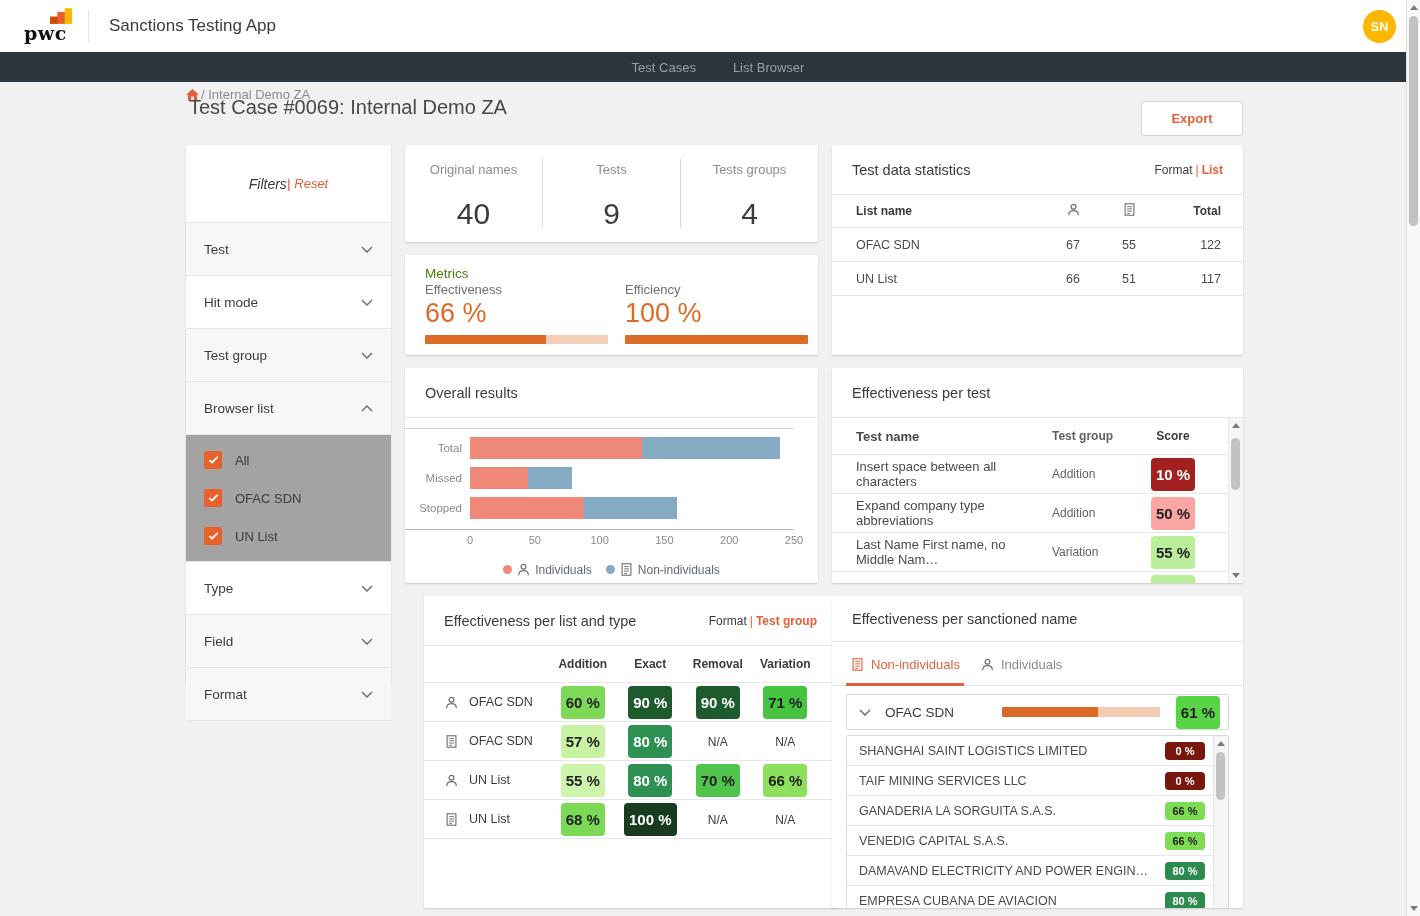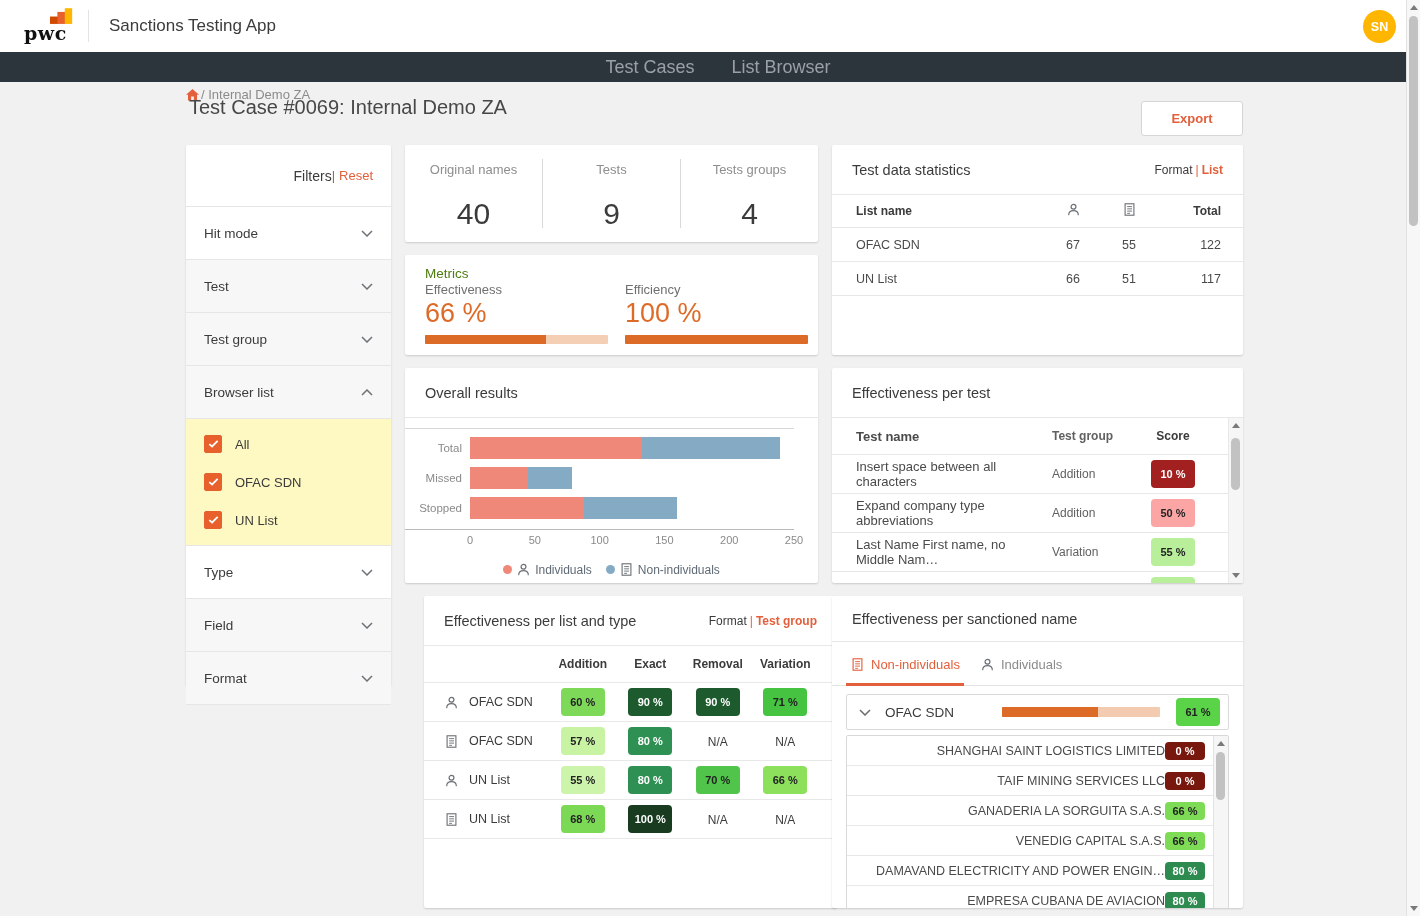--- a/index.html
+++ b/index.html
@@ -11,47 +11,47 @@
   .logo-mark{position:absolute;top:2px;left:28px;line-height:0;}
   .logo-text{position:absolute;left:2px;bottom:2px;font-family:"DejaVu Serif","Liberation Serif",serif;
              font-weight:700;font-size:19px;color:#101010;letter-spacing:.5px;}
   .topbar-divider{width:1px;height:32px;background:#e3e3e3;margin:0 20px 0 14px;}
   .app-title{font-size:17px;color:#3c3c3c;}
   .avatar{position:absolute;right:10px;top:10px;width:33px;height:33px;border-radius:50%;background:#ffb600;
           color:#fff;font-size:12.5px;font-weight:bold;display:flex;align-items:center;justify-content:center;}
   
   .navbar{position:absolute;left:0;top:52px;width:1406px;height:30px;background:#2d353c;}
   .nav-items{height:100%;display:flex;align-items:center;justify-content:center;gap:37px;padding-left:30px;}
-  .nav-item{color:#99a0a7;font-size:18px;cursor:pointer;}
+  .nav-item{color:#99a0a7;font-size:13px;cursor:pointer;}
   
   .breadcrumb{position:absolute;left:186px;top:87px;display:flex;align-items:center;gap:2px;font-size:13px;color:#8b8b8b;}
   .bc-home{color:#e2603c;line-height:0;}
   .page-title{position:absolute;left:189px;top:96px;margin:0;font-size:20px;font-weight:400;color:#474747;}
   .export-btn{position:absolute;left:1141px;top:101px;width:102px;height:35px;background:#fff;
               border:1px solid #d6d6d6;border-radius:3px;color:#e2603c;font-size:13px;font-weight:bold;
               font-family:inherit;cursor:pointer;}
   
   .card{position:absolute;background:#fff;border-radius:2px;box-shadow:0 1px 2px rgba(0,0,0,.16);}
   .card-title-row{display:flex;justify-content:space-between;align-items:center;height:49px;padding:0 20px;
                   border-bottom:1px solid #e7e7e7;}
   .card-title{font-size:14.5px;color:#3b3b3b;}
   .fmt{font-size:12px;color:#3b3b3b;}
   .fmt .pipe{color:#e2603c;margin:0 3px;}
   .fmt b{color:#e2603c;}
   
   .filters{left:186px;top:145px;width:205px;height:541px;}
-  .f-head{display:flex;justify-content:flex-end;align-items:center;height:53px;padding:4px 18px;
-          border-bottom:1px solid #e6e6e6;font-size:14px;}
+  .f-head{display:flex;justify-content:center;align-items:center;height:53px;padding:12px 18px;
+          border-bottom:1px solid #e6e6e6;font-size:14px;font-style:italic;}
   .f-reset{font-size:13px;color:#e2603c;cursor:pointer;}
   .f-reset .pipe{color:#c4543f;margin-right:4px;}
   .fsec{display:flex;justify-content:space-between;align-items:center;height:52px;padding:0 18px;
         border-bottom:1px solid #e6e6e6;font-size:13.5px;cursor:pointer;background:#fff;}
   .fsec.shaded{background:#f7f7f7;}
   .fsec-ch{color:#8a8a8a;line-height:0;}
-  .f-checks{background:#fef9c3;border-bottom:1px solid #e6e6e6;padding:6px 0;}
+  .f-checks{background:#a3a3a3;border-bottom:1px solid #e6e6e6;padding:6px 0;}
   .fcheck{display:flex;align-items:center;gap:13px;height:38px;padding:0 18px;cursor:pointer;font-size:13px;}
   .cbox{width:16px;height:16px;border-radius:2px;background:#fff;border:1px solid #b5b5b5;flex:none;
         display:flex;align-items:center;justify-content:center;line-height:0;}
   .cbox.checked{background:#e8612c;border-color:#e8612c;}
   
   .card-summary{left:405px;top:145px;width:413px;height:97px;display:flex;padding:14px 0;box-sizing:border-box;}
   .sum-cell{flex:1;text-align:center;border-right:1px solid #d9d9d9;}
   .sum-cell:last-child{border-right:none;}
   .sum-label{font-size:13px;color:#8e8e8e;margin-top:3px;}
   .sum-value{font-size:30px;color:#3b3b3b;margin-top:20px;}
@@ -77,21 +77,21 @@
               font-size:12px;color:#5f6a75;}
   .leg-item{display:flex;align-items:center;gap:4px;}
   .leg-dot{width:9px;height:9px;border-radius:50%;flex:none;}
   
   .card-listtype{left:424px;top:596px;width:413px;height:312px;overflow:hidden;}
   .lt-head,.lt-row{display:flex;align-items:center;padding:0 18px 0 20px;border-bottom:1px solid #e8e8e8;}
   .lt-head{height:36px;font-size:12px;font-weight:bold;}
   .lt-row{height:38px;}
   .lt-name{width:105px;flex:none;display:flex;align-items:center;gap:10px;font-size:12.5px;color:#3b3b3b;}
   .lt-col{flex:1;text-align:center;}
-  .badge{display:inline-block;min-width:34px;padding:8px 5px;border-radius:4px;font-size:11px;font-weight:bold;text-align:center;}
+  .badge{display:inline-block;min-width:34px;padding:8px 5px;border-radius:4px;font-size:15px;font-weight:bold;text-align:center;}
   .na{font-size:12px;color:#3b3b3b;}
   .ic{line-height:0;color:#6d7278;display:inline-flex;}
   
   .card-stats{left:832px;top:145px;width:411px;height:210px;}
   .st-head,.st-row{display:flex;align-items:center;padding:0 22px 0 24px;border-bottom:1px solid #e8e8e8;}
   .st-head{height:32px;font-size:12px;font-weight:bold;}
   .st-row{height:33px;font-size:12.5px;color:#4a4a4a;}
   .st-row.bold{font-weight:bold;color:#3b3b3b;font-size:12.5px;}
   .st-name{flex:1;}
   .st-ind,.st-ent{width:56px;text-align:center;flex:none;}
@@ -115,21 +115,21 @@
             border-radius:2px;cursor:pointer;}
   .pn-chev{margin-left:12px;color:#6b6b6b;line-height:0;}
   .pn-gname{margin-left:14px;font-size:13.5px;color:#3b3b3b;}
   .pn-gbar{margin-left:auto;width:158px;height:10px;background:#f2cbb0;border-radius:1px;overflow:hidden;}
   .pn-gfill{height:100%;background:#dd6b28;}
   .pn-gbadge{margin:0 8px 0 16px;}
   .pn-list{position:relative;margin:5px 14px 0 14px;border:1px solid #d9d9d9;border-radius:2px;height:200px;
            overflow:hidden;background:#fff;}
   .pn-rows{margin-right:15px;}
   .pn-row{display:flex;align-items:center;height:29px;padding:0 8px 0 12px;border-bottom:1px solid #e8e8e8;}
-  .pn-name{flex:1;font-size:12.5px;color:#4a4a4a;white-space:nowrap;overflow:hidden;text-align:right;}
+  .pn-name{flex:1;font-size:12.5px;color:#4a4a4a;white-space:nowrap;overflow:hidden;}
   .pn-badge{flex:none;}
   .pn-row .badge{min-width:30px;padding:3px 5px;font-size:11px;}
   
   .sb{position:absolute;width:15px;background:#f6f6f6;border-left:1px solid #e8e8e8;box-sizing:border-box;}
   .sb-arrow{position:absolute;left:50%;transform:translateX(-50%);width:0;height:0;
             border-left:4px solid transparent;border-right:4px solid transparent;}
   .sb-up{top:5px;border-bottom:5px solid #7a7a7a;}
   .sb-down{bottom:5px;border-top:5px solid #7a7a7a;}
   .sb-thumb{position:absolute;left:2px;width:9px;background:#c2c2c2;border-radius:5px;}
   .sb-pertest{right:0;top:50px;height:165px;}
@@ -174,30 +174,30 @@
   </div>
   <h1 class="page-title">Test Case #0069: Internal Demo ZA</h1>
   <button class="export-btn">Export</button>
 
   <aside class="card filters">
     <div class="f-head">
       <span>Filters</span>
       <span class="f-reset"><span class="pipe">|</span><span>Reset</span></span>
     </div>
     <div id="f-sections">
+        <div class="fsec shaded">
+          <span class="fsec-l">Test</span>
+          <span class="ic fsec-ch">
+            <svg viewBox="0 0 12 7" width="12" height="7">
+              <path d="M1 1l5 5 5-5" fill="none" stroke="currentColor" stroke-width="1.5"></path>
+            </svg>
+          </span>
+        </div>
         <div class="fsec">
           <span class="fsec-l">Hit mode</span>
-          <span class="ic fsec-ch">
-            <svg viewBox="0 0 12 7" width="12" height="7">
-              <path d="M1 1l5 5 5-5" fill="none" stroke="currentColor" stroke-width="1.5"></path>
-            </svg>
-          </span>
-        </div>
-        <div class="fsec shaded">
-          <span class="fsec-l">Test</span>
           <span class="ic fsec-ch">
             <svg viewBox="0 0 12 7" width="12" height="7">
               <path d="M1 1l5 5 5-5" fill="none" stroke="currentColor" stroke-width="1.5"></path>
             </svg>
           </span>
         </div>
         <div class="fsec shaded">
           <span class="fsec-l">Test group</span>
           <span class="ic fsec-ch">
             <svg viewBox="0 0 12 7" width="12" height="7">

